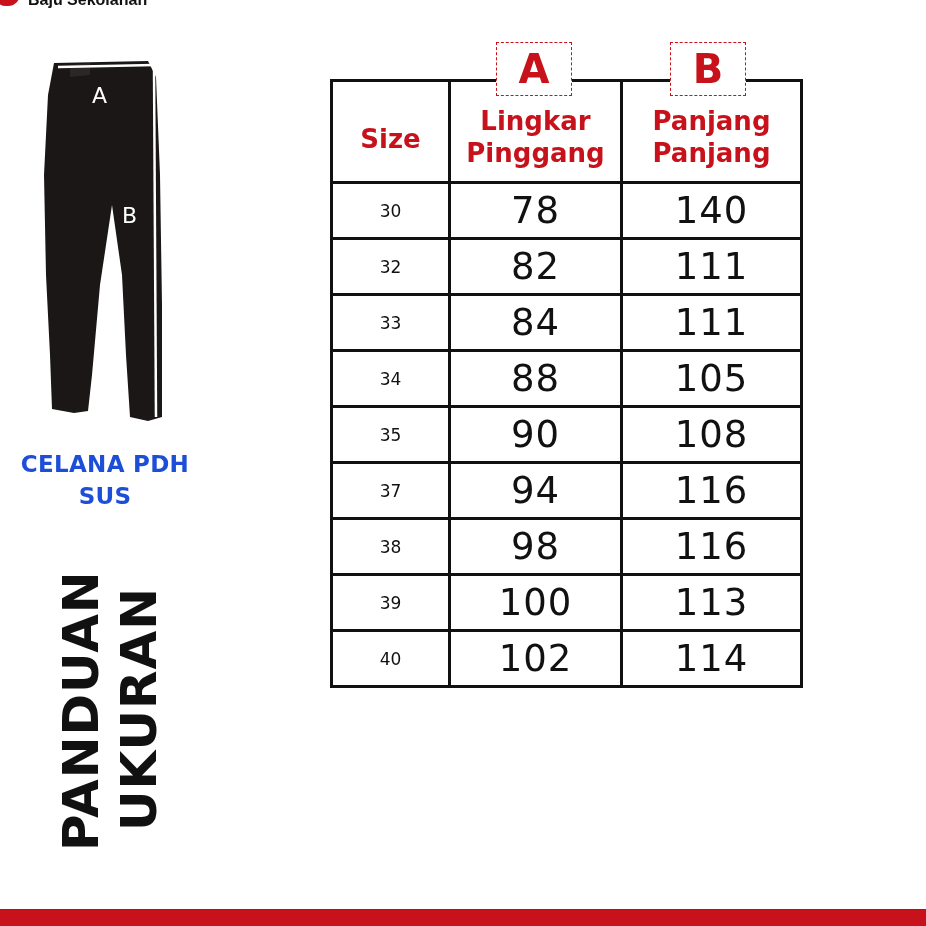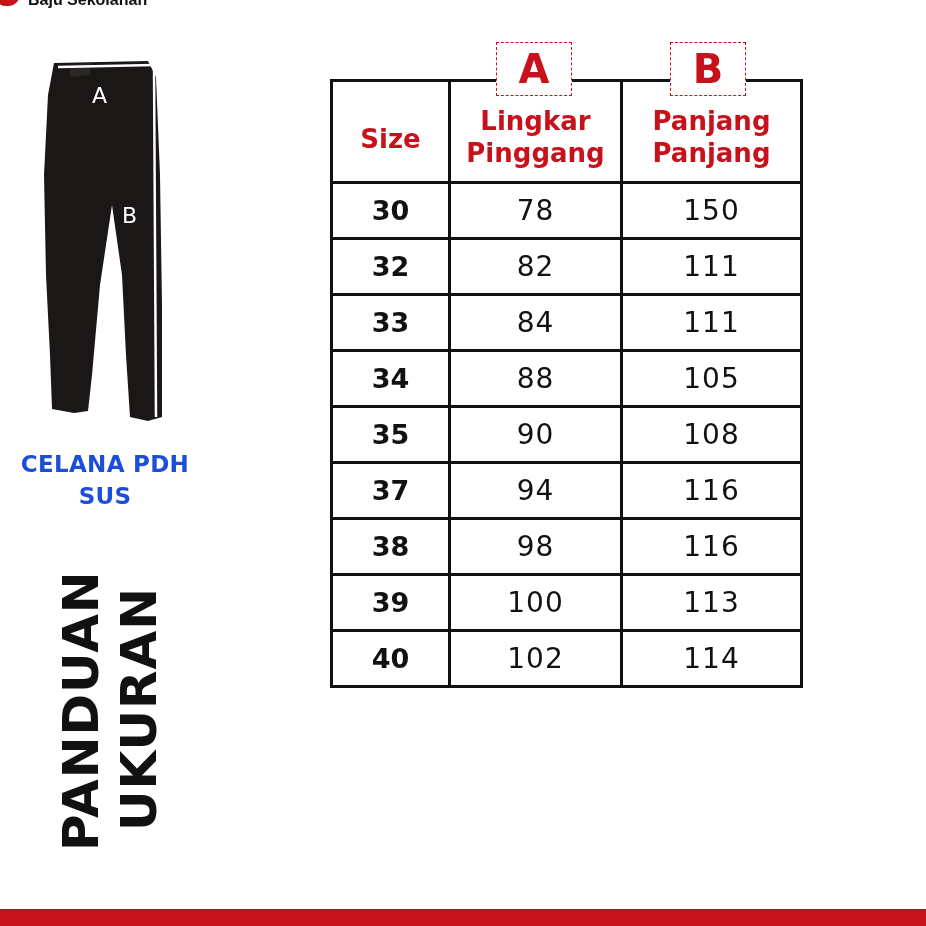--- a/index.html
+++ b/index.html
@@ -66,24 +66,24 @@
     border: 3px solid #111; text-align: center;
   }
   table.size-table th {
     height: 102px; color: #c8121b;
     font-family: "DejaVu Sans", sans-serif; font-weight: bold;
     font-size: 26px; line-height: 32px; vertical-align: middle;
     padding-top: 10px;
   }
   table.size-table th.size-h { padding-top: 14px; }
   table.size-table td {
-    height: 56px; font-size: 28px; color: #111;
+    height: 56px; font-size: 37px; color: #111;
     font-family: "DejaVu Sans", sans-serif;
   }
-  table.size-table td.size-cell { font-weight: bold; font-size: 27px; }
+  table.size-table td.size-cell { font-weight: normal; font-size: 17px; }
   table.size-table td.num { font-weight: normal; letter-spacing: 1px; }
 
   .footer-bar {
     position: absolute; left: 0; top: 909px; width: 926px; height: 17px;
     background: #c8121b; border-top: 1px solid #7a2a2a;
   }
 </style>
 </head>
 <body>
 
@@ -134,21 +134,21 @@
         <th>
           <div>Panjang</div>
           <div>Panjang</div>
         </th>
       </tr>
     </thead>
     <tbody>
       <tr>
         <td class="size-cell">30</td>
         <td class="num">78</td>
-        <td class="num">150</td>
+        <td class="num">140</td>
       </tr>
       <tr>
         <td class="size-cell">32</td>
         <td class="num">82</td>
         <td class="num">111</td>
       </tr>
       <tr>
         <td class="size-cell">33</td>
         <td class="num">84</td>
         <td class="num">111</td>

